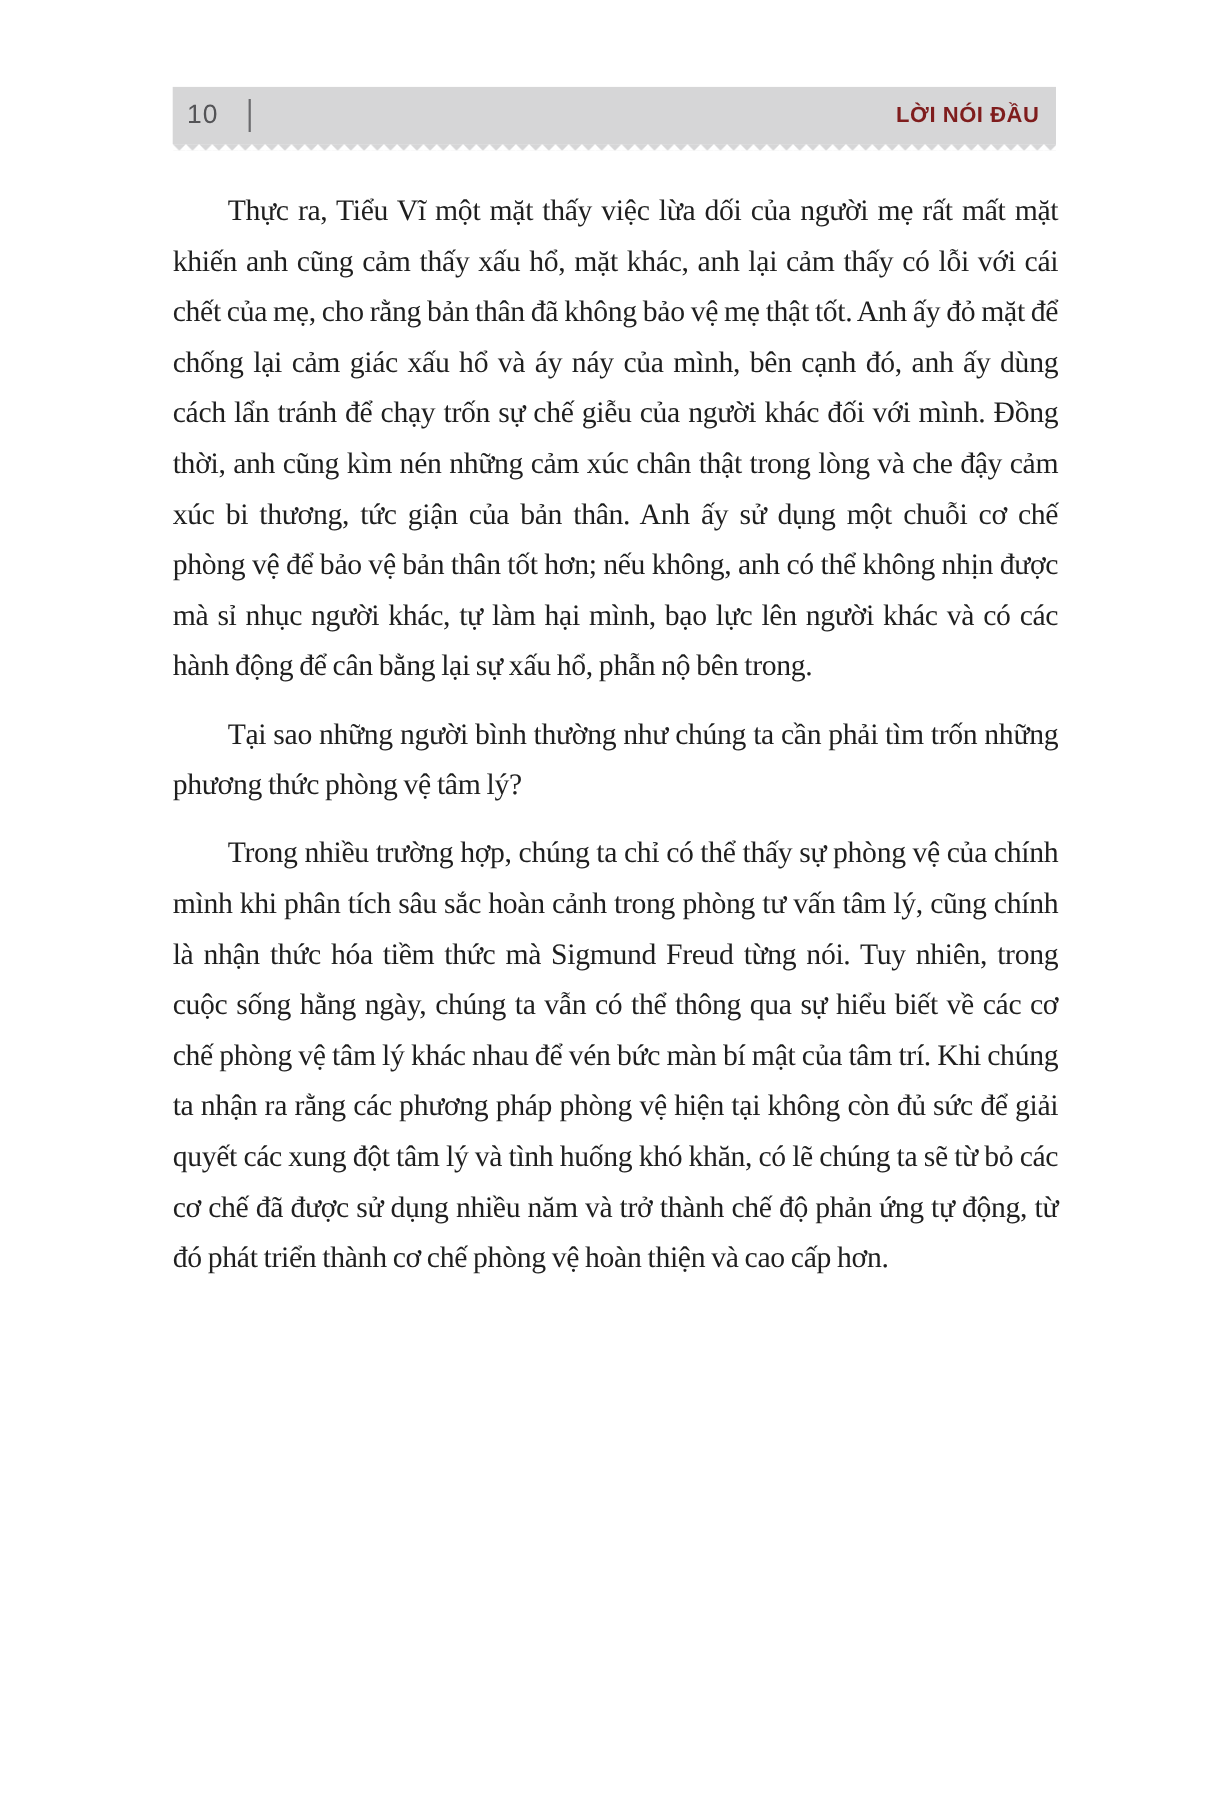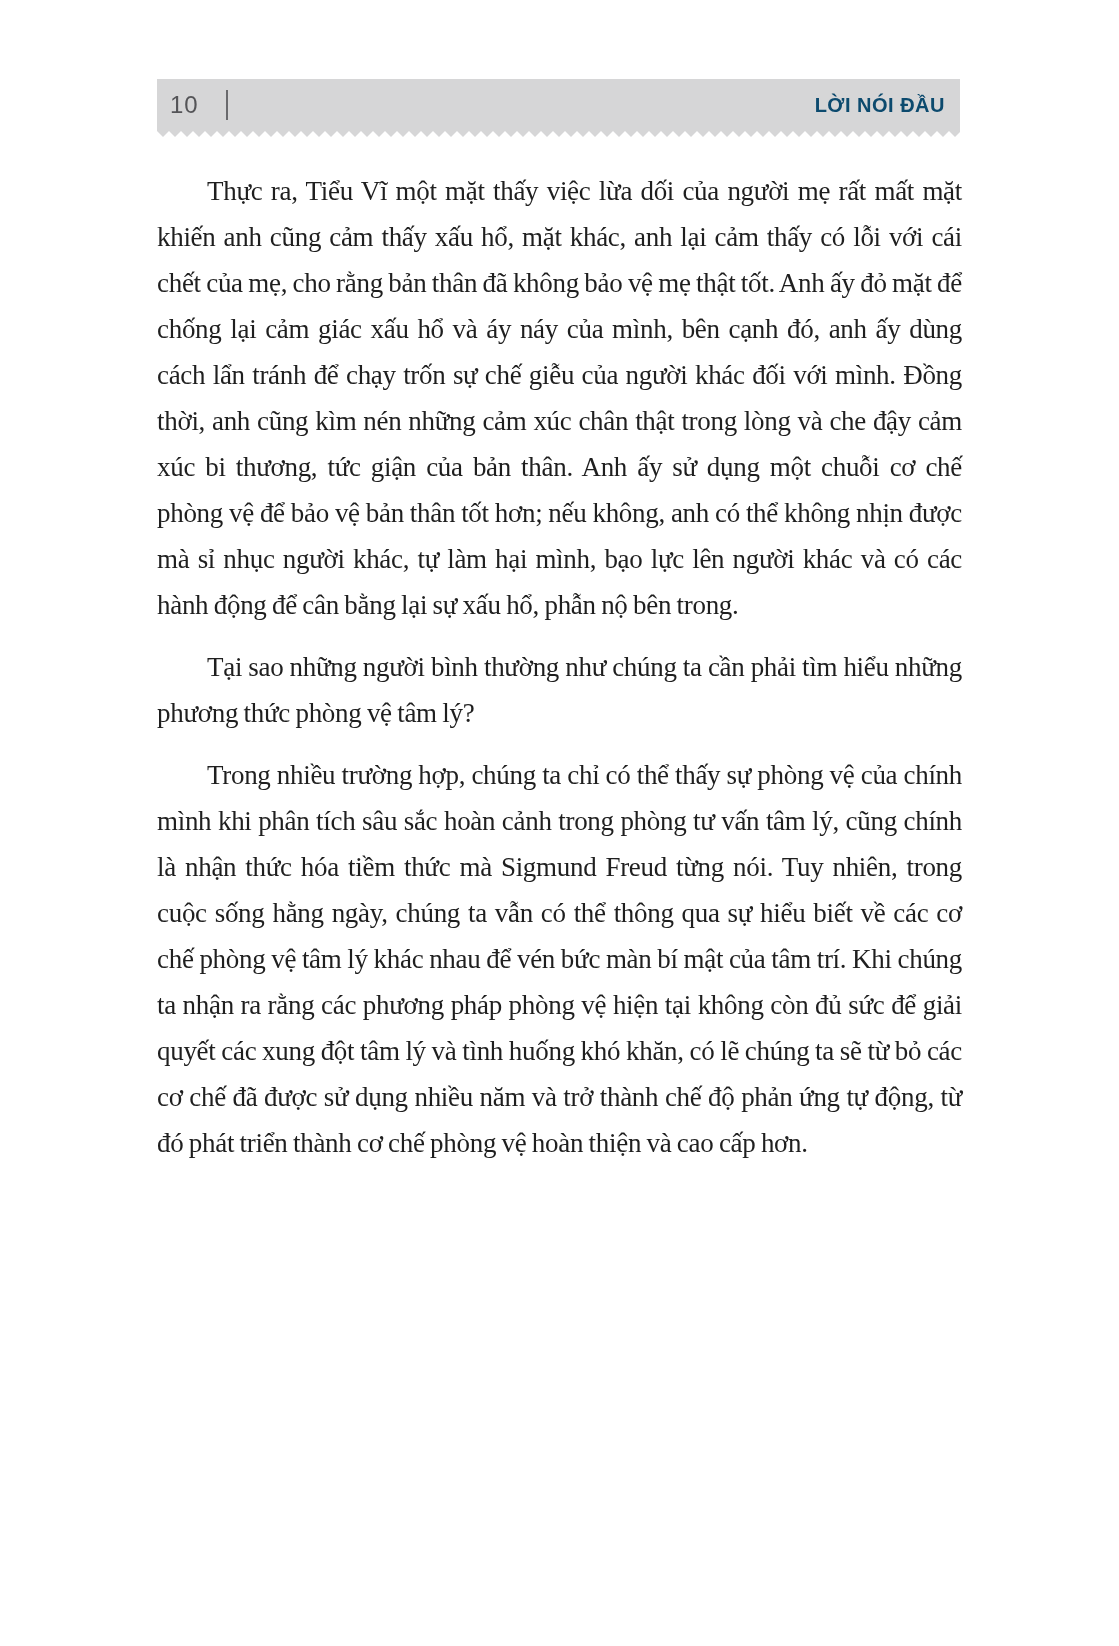--- a/index.html
+++ b/index.html
@@ -43,21 +43,21 @@
   }
   .page-number-divider {
     display: inline-block;
     width: 2px;
     height: 30px;
     background: #6a6a6d;
   }
   .chapter-title {
     font-size: 20px;
     font-weight: 700;
-    color: #0c4a6e;
+    color: #7f1d1d;
     letter-spacing: 0.5px;
   }
   
   .perforated-edge {
     position: absolute;
     left: 0;
     top: 100%;
     width: 100%;
     height: 6px;
     display: block;
@@ -100,17 +100,17 @@
         <pattern id="tooth" width="12" height="6" patternUnits="userSpaceOnUse">
           <path d="M0,0 L12,0 L6,6 Z" fill="#d6d6d7"></path>
         </pattern>
       </defs>
       <rect x="0" y="0" width="803" height="6" fill="url(#tooth)"></rect>
     </svg>
   </header>
 
   <main class="content">
     <p>Thực ra, Tiểu Vĩ một mặt thấy việc lừa dối của người mẹ rất mất mặt khiến anh cũng cảm thấy xấu hổ, mặt khác, anh lại cảm thấy có lỗi với cái chết của mẹ, cho rằng bản thân đã không bảo vệ mẹ thật tốt. Anh ấy đỏ mặt để chống lại cảm giác xấu hổ và áy náy của mình, bên cạnh đó, anh ấy dùng cách lẩn tránh để chạy trốn sự chế giễu của người khác đối với mình. Đồng thời, anh cũng kìm nén những cảm xúc chân thật trong lòng và che đậy cảm xúc bi thương, tức giận của bản thân. Anh ấy sử dụng một chuỗi cơ chế phòng vệ để bảo vệ bản thân tốt hơn; nếu không, anh có thể không nhịn được mà sỉ nhục người khác, tự làm hại mình, bạo lực lên người khác và có các hành động để cân bằng lại sự xấu hổ, phẫn nộ bên trong.</p>
-    <p>Tại sao những người bình thường như chúng ta cần phải tìm hiểu những phương thức phòng vệ tâm lý?</p>
+    <p>Tại sao những người bình thường như chúng ta cần phải tìm trốn những phương thức phòng vệ tâm lý?</p>
     <p>Trong nhiều trường hợp, chúng ta chỉ có thể thấy sự phòng vệ của chính mình khi phân tích sâu sắc hoàn cảnh trong phòng tư vấn tâm lý, cũng chính là nhận thức hóa tiềm thức mà Sigmund Freud từng nói. Tuy nhiên, trong cuộc sống hằng ngày, chúng ta vẫn có thể thông qua sự hiểu biết về các cơ chế phòng vệ tâm lý khác nhau để vén bức màn bí mật của tâm trí. Khi chúng ta nhận ra rằng các phương pháp phòng vệ hiện tại không còn đủ sức để giải quyết các xung đột tâm lý và tình huống khó khăn, có lẽ chúng ta sẽ từ bỏ các cơ chế đã được sử dụng nhiều năm và trở thành chế độ phản ứng tự động, từ đó phát triển thành cơ chế phòng vệ hoàn thiện và cao cấp hơn.</p>
   </main>
 
 </div>
 
 </body></html>

